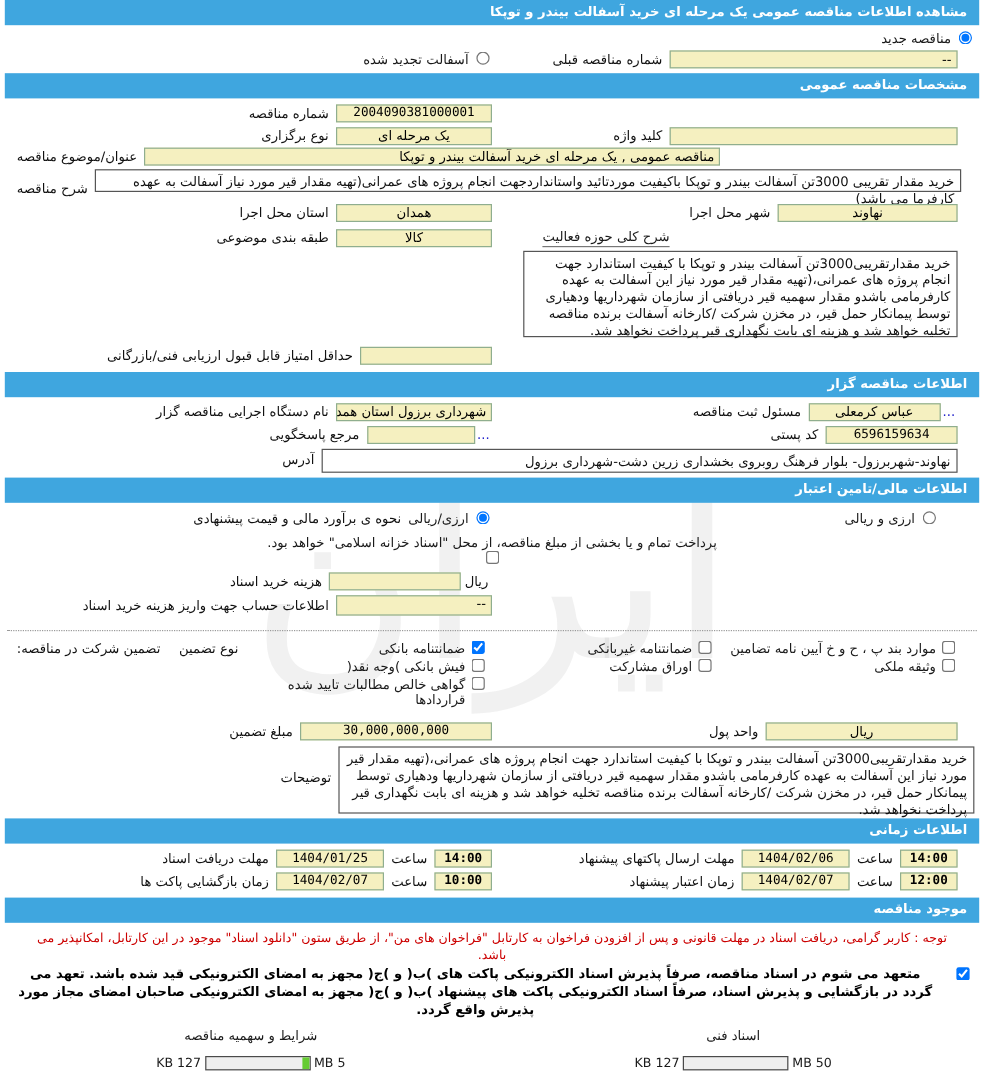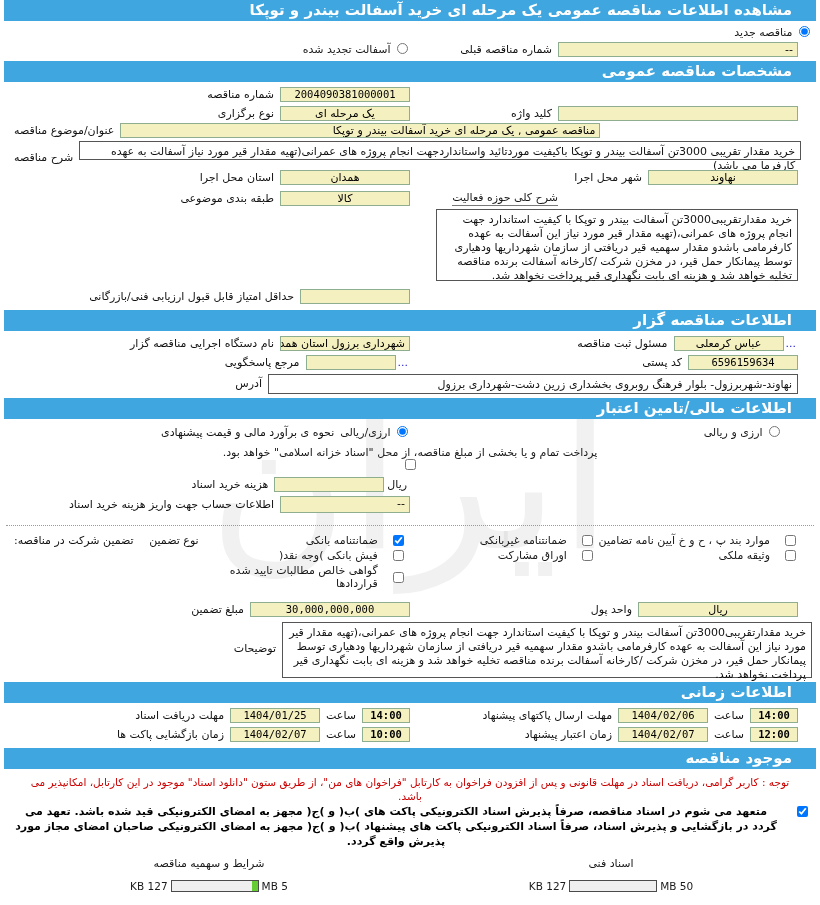--- a/index.html
+++ b/index.html
@@ -33,22 +33,22 @@
     user-select: none;
     overflow: hidden;
     white-space: nowrap;
   }
   .content { position: relative; z-index: 2; }
 
   .bar {
     background: #3fa6df;
     color: #ffffff;
     font-weight: bold;
-    font-size: 15px;
-    padding: 3px 24px 4px 8px;
+    font-size: 11px;
+    padding: 3px 10px 4px 8px;
     text-align: right;
     margin: 0 4px;
     line-height: 14px;
   }
   .section { padding: 3px 8px 4px 8px; }
 
   .row { display: flex; align-items: flex-start; width: 100%; }
   .half { width: 50%; display: flex; align-items: center; justify-content: flex-start; padding: 2px 0; }
 
   .lbl {
@@ -135,21 +135,21 @@
     border: 1px solid #4a4a4a;
     background: #efefef;
     position: relative;
     overflow: hidden;
   }
   .progress > span {
     display: block; height: 100%;
     background: #66cc33;
   }
   .sz { font-size: 10.5px; font-family: "DejaVu Sans", sans-serif; }
-  .chkline { display: flex; align-items: center; gap: 12px; }
+  .chkline { display: flex; align-items: flex-start; gap: 2px; }
   .chkgroup { display: flex; flex-direction: column; gap: 2px; }
 </style>
 </head>
 <body>
 
 <div id="page">
 
   <div class="watermark">ایران</div>
 
   <div class="content">

